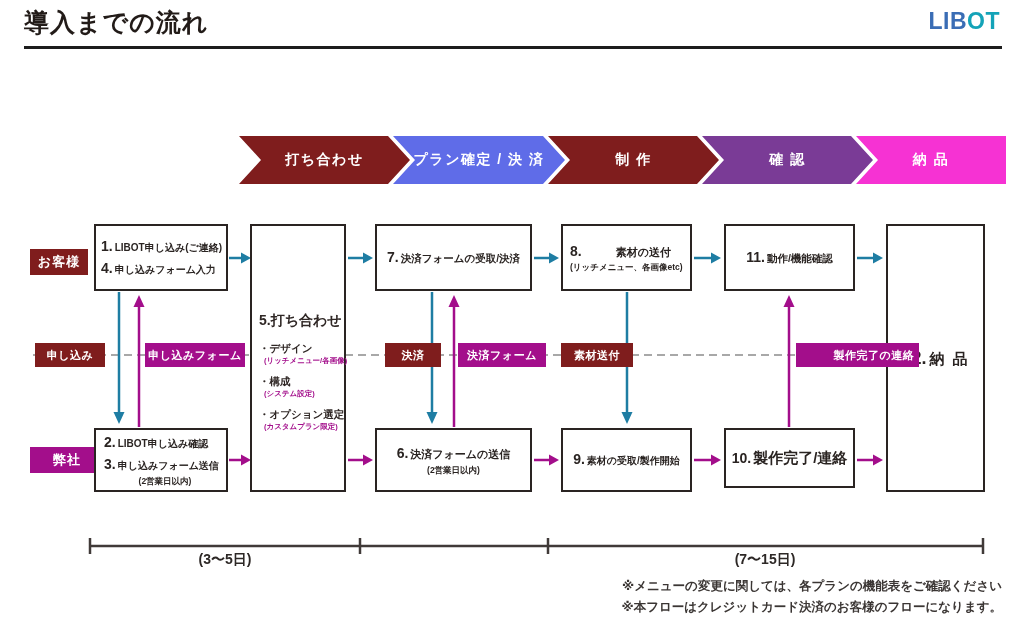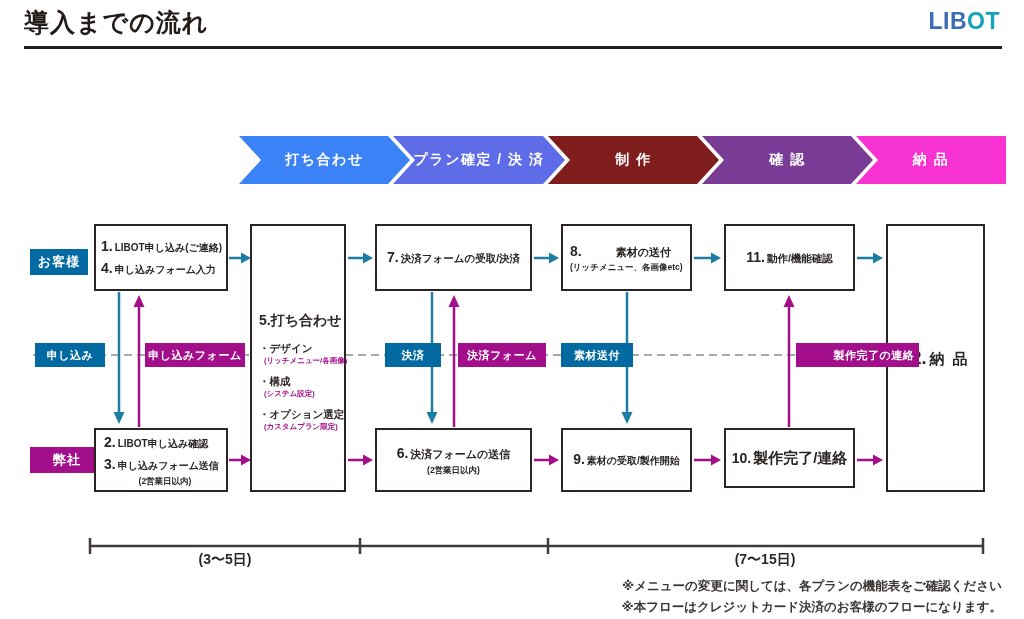--- a/index.html
+++ b/index.html
@@ -10,26 +10,26 @@
   .rule{position:absolute;left:24px;top:46px;width:978px;height:3px;background:#1d1d1d;}
   .logo{position:absolute;right:24px;top:8px;font-size:23px;font-weight:800;letter-spacing:0.5px;margin-left:10px;}
   .logo .p1{color:#3a6db5;}
   .logo .p2{color:#14a3b8;}
   
   .stage{position:absolute;top:136px;height:48px;display:flex;align-items:center;justify-content:center;
          color:#fff;font-size:14px;font-weight:700;letter-spacing:1.5px;white-space:nowrap;}
   .clip-first{clip-path:polygon(0 0,calc(100% - 22px) 0,100% 50%,calc(100% - 22px) 100%,0 100%);}
   .clip-mid{clip-path:polygon(0 0,calc(100% - 22px) 0,100% 50%,calc(100% - 22px) 100%,0 100%,22px 50%);}
   .clip-last{clip-path:polygon(0 0,100% 0,100% 100%,0 100%,22px 50%);}
-  .c1{background:#2be0dd;} .c2{background:#3b82f6;justify-content:center;} .c3{background:#5f6ce8;}
+  .c1{background:#2be0dd;} .c2{background:#7f1d1d;justify-content:center;} .c3{background:#5f6ce8;}
   .c4{background:#7f1d1d;} .c5{background:#7a3b96;} .c6{background:#f632d3;}
   
   .rowlab{position:absolute;width:58px;height:26px;display:flex;align-items:center;justify-content:center;
           color:#fff;font-size:13px;font-weight:700;letter-spacing:1px;}
-  .teal-bg{background:#0369a1;} .magenta-bg{background:#a30e8b;}
+  .teal-bg{background:#7f1d1d;} .magenta-bg{background:#a30e8b;}
   
   .fbox{position:absolute;background:#fff;border:2.5px solid #2a2422;box-sizing:border-box;z-index:3;}
   .fbox .inner{display:flex;flex-direction:column;justify-content:center;height:100%;}
   .brow{display:flex;align-items:baseline;white-space:nowrap;line-height:1.55;}
   .num{font-size:14px;font-weight:700;color:#2a2422;}
   .btxt{font-size:10px;font-weight:700;color:#2a2422;margin-left:2px;}
   .bnote{font-size:8.5px;font-weight:700;color:#2a2422;}
   .center{align-items:center;text-align:center;}
   
   .box5{padding:86px 6px 0 7px;box-sizing:border-box;}

